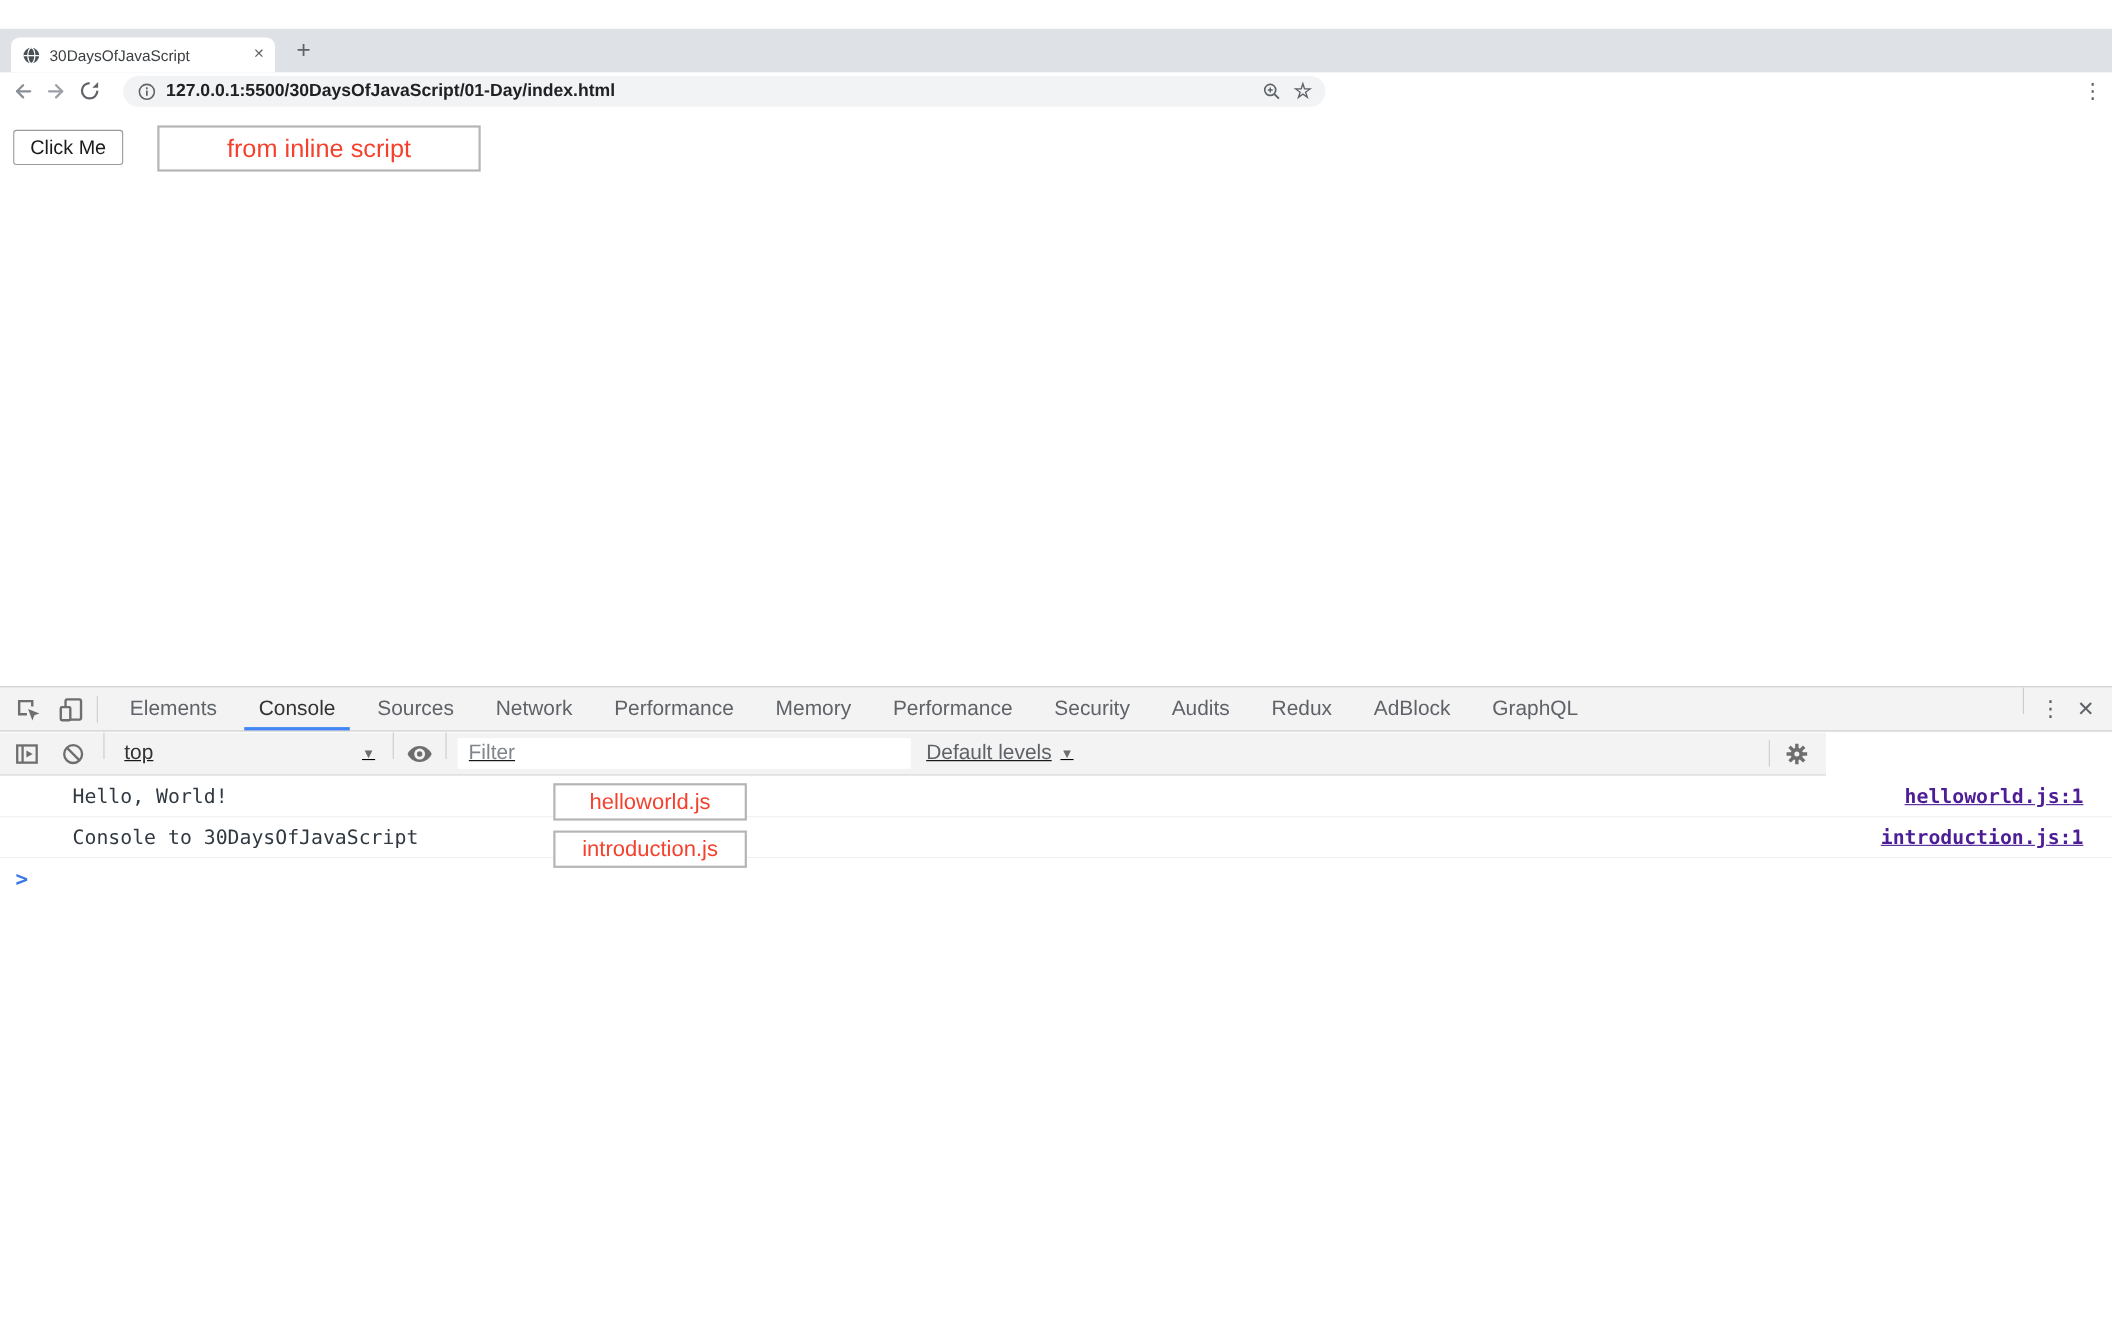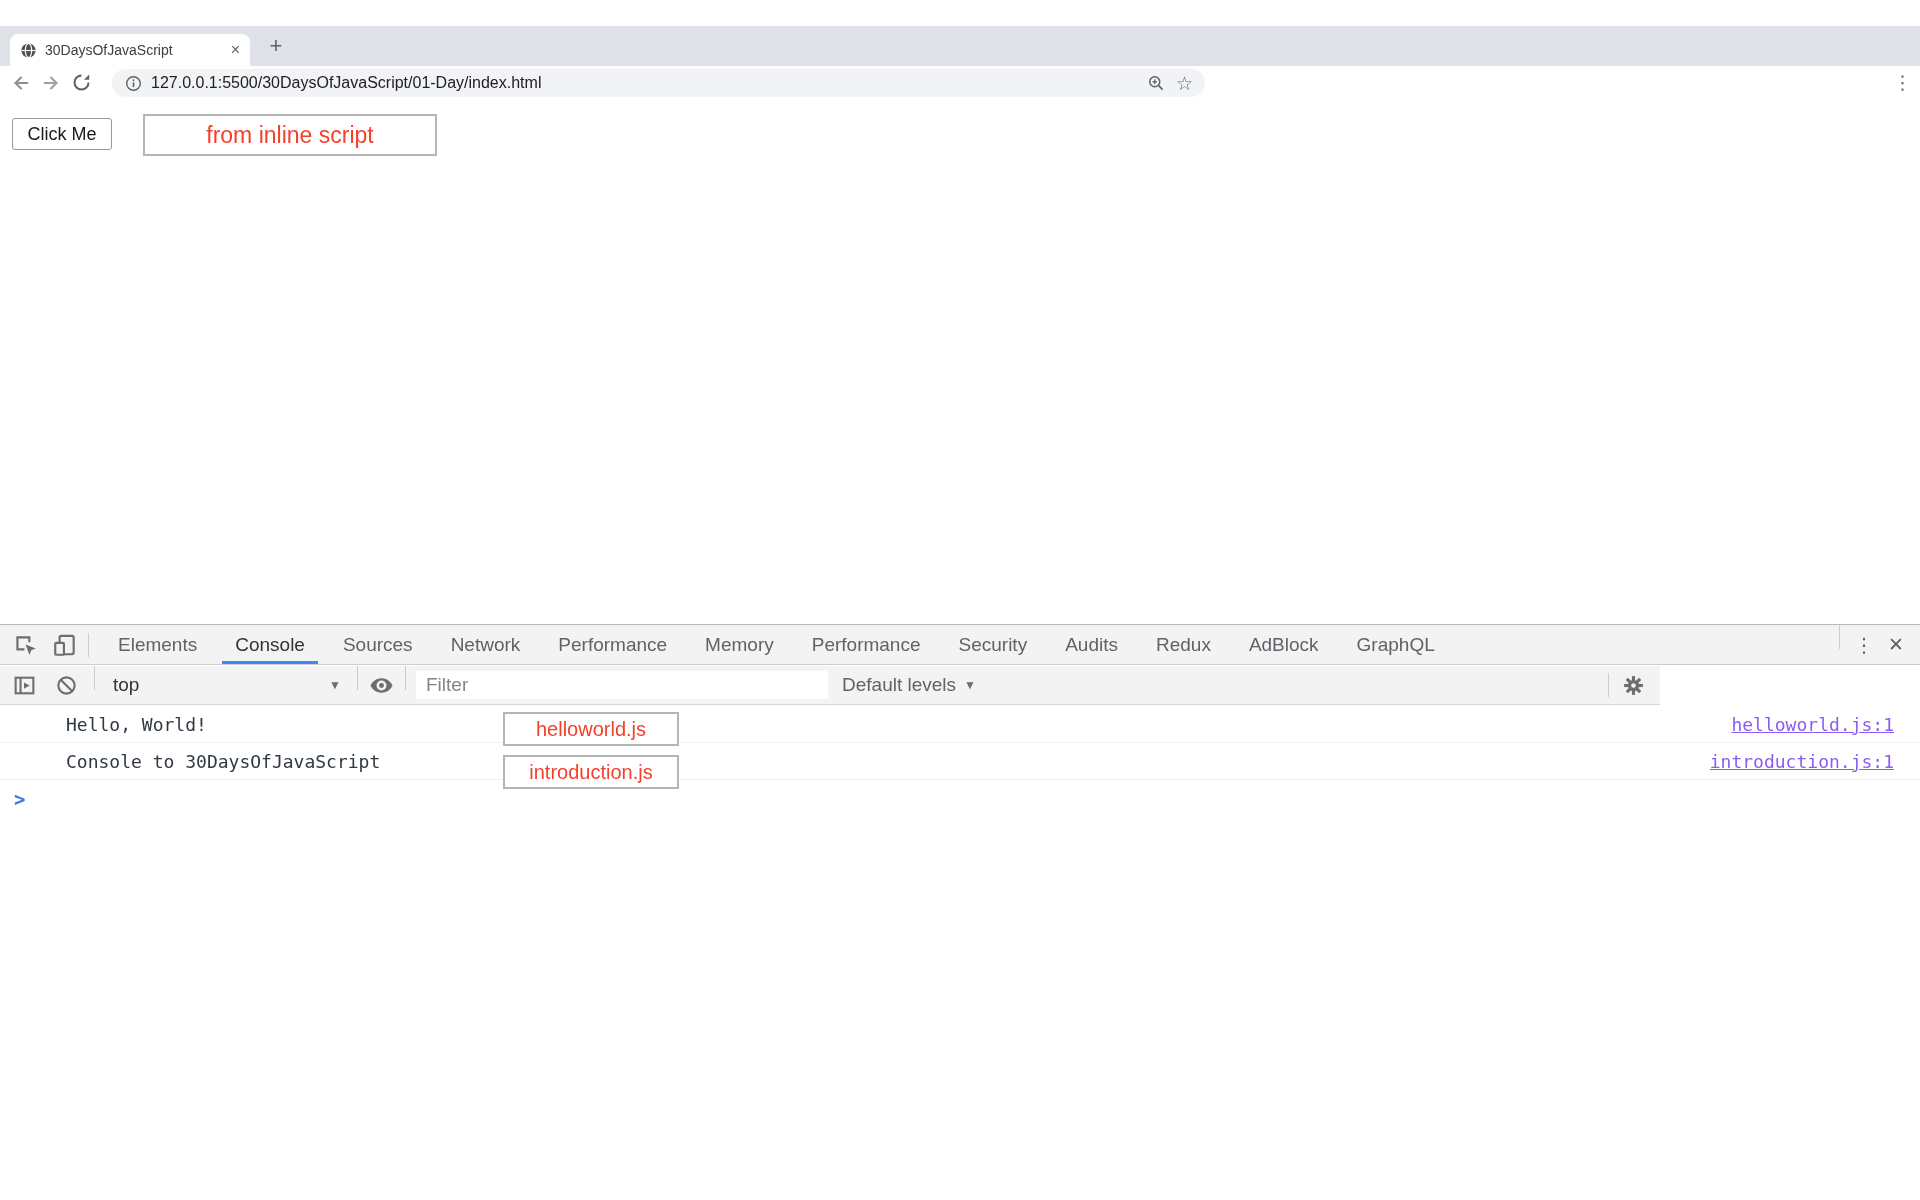--- a/index.html
+++ b/index.html
@@ -13,21 +13,21 @@
          border-radius:8px 8px 0 0; display:flex; align-items:center; padding:0 10px; gap:8px; }
   .tab-title { font-size:14px; color:#3c4043; flex:1; white-space:nowrap; overflow:hidden; }
   .tab-close { font-size:16px; color:#5f6368; cursor:default; line-height:1; }
   .newtab { position:absolute; left:262px; top:6px; width:28px; height:28px; display:flex;
             align-items:center; justify-content:center; font-size:22px; color:#5f6368; }
 
   .toolbar { position:absolute; top:40px; left:0; width:1920px; height:33px; background:#fff;
              display:flex; align-items:center; }
   .navbtn { width:30px; height:30px; display:flex; align-items:center; justify-content:center; }
   .omnibox { position:absolute; left:112px; top:3px; width:1093px; height:28px; background:#f1f3f4;
-             border-radius:14px; display:flex; align-items:center; padding:0 12px; }
+             border-radius:14px; display:flex; align-items:center; padding:0 12px;font-weight:bold; }
   .url-text { font-size:16px; color:#202124; margin-left:8px; flex:1; white-space:nowrap; overflow:hidden; }
   .omni-right { display:flex; align-items:center; gap:10px; }
   .star-glyph { font-size:19px; color:#5f6368; }
 
   .ext-row { position:absolute; left:1214px; top:40px; height:33px; display:flex; align-items:center; gap:9px; }
   .ext { width:23px; height:23px; display:flex; align-items:center; justify-content:center; position:relative; }
   .ring { width:18px; height:18px; border:2.5px solid #9aa0a6; border-radius:50%; }
   .vdiv { width:1px; height:20px; background:#c4c7cb; }
   .kebab { font-size:19px; color:#5f6368; letter-spacing:0; }
 
@@ -47,35 +47,35 @@
   .dt-left-icons { display:flex; align-items:center; padding-left:12px; gap:14px; }
   .dt-vdiv { width:1px; height:24px; background:#ccc; margin:8px 10px 0 10px; align-self:flex-start; }
   .dt-tab { display:flex; align-items:center; padding:0 19px; font-size:19px; color:#5f6368; position:relative; white-space:nowrap; }
   .dt-tab.active { color:#333; }
   .dt-tab.active::after { content:""; position:absolute; left:6px; right:6px; bottom:0; height:3px; background:#4285f4; }
   .dt-tab-right { margin-left:auto; display:flex; align-items:center; gap:14px; padding-right:16px; }
   .dt-kebab { font-size:20px; color:#5f6368; }
   .dt-close { font-size:19px; color:#5f6368; }
 
   .dt-toolbar { position:absolute; top:41px; left:0; width:1660px; height:39px; background:#f3f3f3;
-                border-bottom:1px solid #d6d6d6; display:flex; align-items:center; }
+                border-bottom:1px solid #d6d6d6; display:flex; align-items:center;text-decoration:underline; }
   .ctx-select { width:240px; margin-left:12px; display:flex; align-items:center; justify-content:space-between;
                 font-size:19px; color:#333; padding:0 6px; }
   .ctx-caret, .lvl-caret { font-size:12px; color:#6e6e6e; }
   .filter-input { width:412px; height:28px; border:none; outline:none; background:#fff; font-size:19px;
                   color:#333; padding:0 10px; font-family:"Liberation Sans",sans-serif; }
   .filter-input::placeholder { color:#80868b; }
   .levels { display:flex; align-items:center; gap:8px; font-size:19px; color:#5f6368; margin-left:14px; }
   .dt-tb-right { margin-left:auto; display:flex; align-items:center; gap:12px; padding-right:14px; }
 
   .console { position:absolute; top:81px; left:0; width:1920px; height:521px; background:#fff;
              font-family:"DejaVu Sans Mono","Liberation Mono",monospace; }
   .con-row { position:relative; height:37px; border-bottom:1px solid #f0f0f0; display:flex; align-items:center;padding-left:26px; }
   .con-msg { font-size:18px; color:#303942; padding-left:40px; }
-  .con-src { position:absolute; right:26px; font-size:18px; color:#8b5cf6; text-decoration:underline; }
+  .con-src { position:absolute; right:26px; font-size:18px; color:#4c1d95; text-decoration:underline;font-weight:bold; }
   .con-badge { position:absolute; left:503px; width:176px; height:34px; background:#fff; border:2.5px solid #b5b5b5;
                display:flex; align-items:center; justify-content:center; z-index:2;
                font-family:"Liberation Sans",sans-serif; font-size:20px; color:#f4402c; }
   .badge-1 { top:6px; } .badge-2 { top:12px; }
   .con-prompt { height:38px; display:flex; align-items:center; padding-left:14px;
                 color:#3b78e7; font-size:19px; font-weight:bold; }
 
   
   .sq { display:inline-block; }
 </style>

